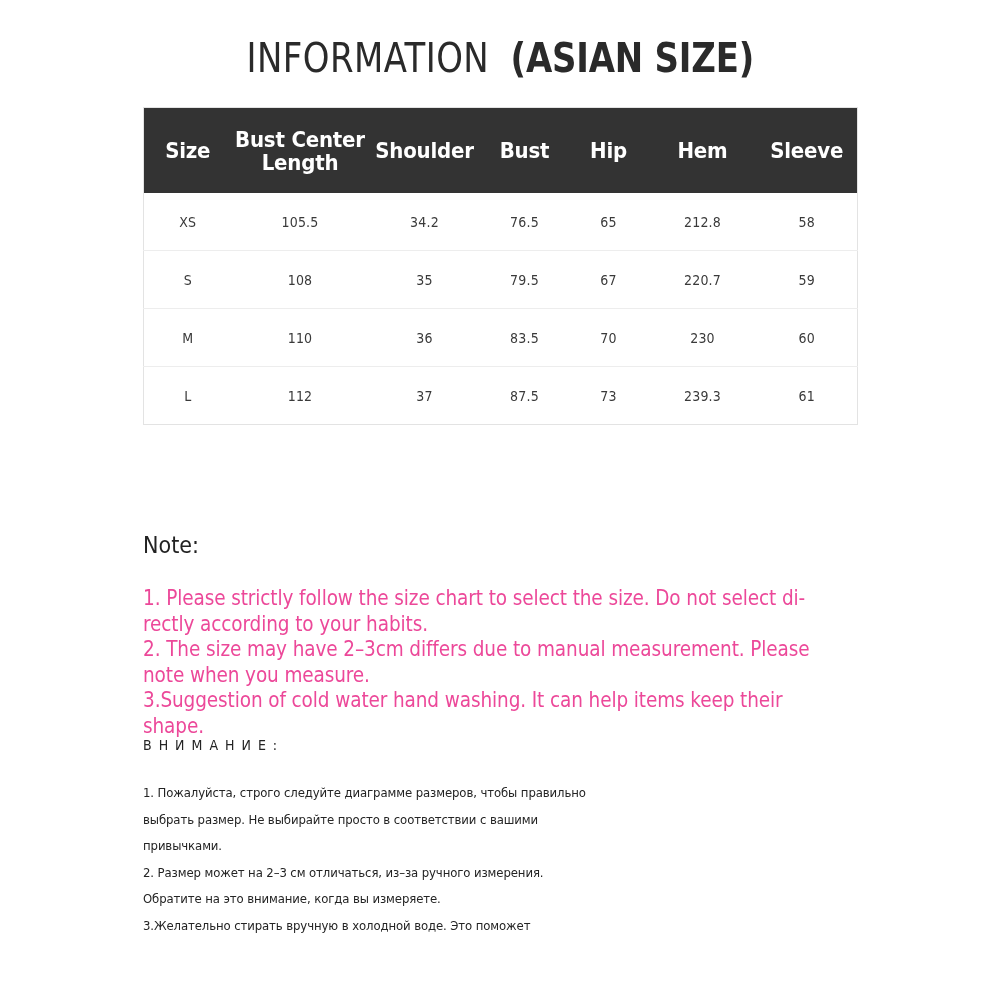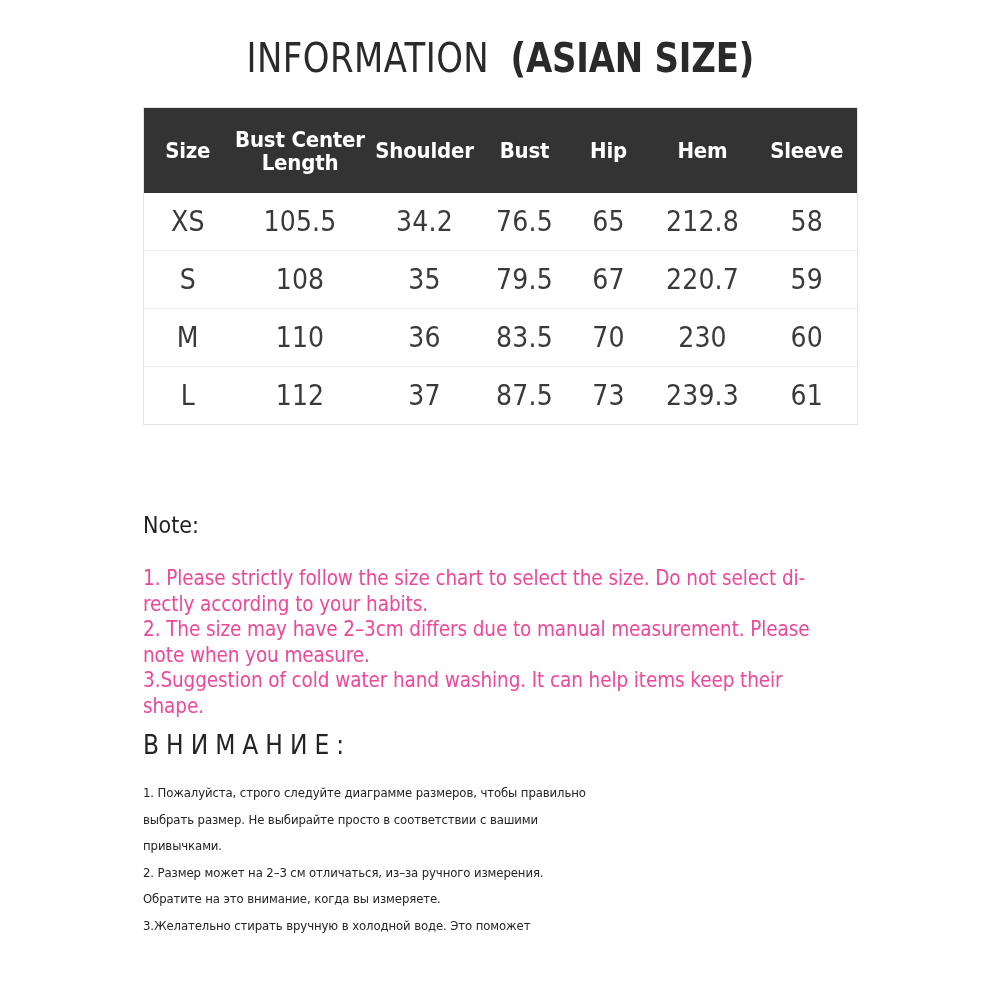--- a/index.html
+++ b/index.html
@@ -72,21 +72,21 @@
     height: 85px;
     padding: 0 2px;
     text-align: center;
     vertical-align: middle;
     font-family: "DejaVu Sans Condensed", "Liberation Sans Narrow", "Liberation Sans", sans-serif;
     letter-spacing: -0.2px;
     border: none;
     margin-left: 12px;
   }
   .size-table tbody td {
-    font-size: 28px;
+    font-size: 14px;
     font-weight: 400;
     color: #3a3a3a;
     text-align: center;
     height: 57px;
     padding: 0 2px;
     border-top: 1px solid #ededed;
     font-family: "DejaVu Sans Condensed", "Liberation Sans Narrow", "Liberation Sans", sans-serif;
     letter-spacing: 0.2px;
   }
   .size-table tbody tr:first-child td {
@@ -98,21 +98,21 @@
   .col-should { width: 112px; }
   .col-bust   { width: 88px; }
   .col-hip    { width: 80px; }
   .col-hem    { width: 108px; }
   .col-sleeve { width: 101px; }
 
   
   .notes {
     position: absolute;
     left: 143px;
-    top: 510px;
+    top: 530px;
     width: 720px;
   }
   .note-head {
     font-size: 23px;
     line-height: 30px;
     color: #222;
     font-weight: 400;
     font-family: "DejaVu Sans Condensed", "Liberation Sans Narrow", "Liberation Sans", sans-serif;
     margin: 0 0 26px 0;
   }
@@ -122,21 +122,21 @@
     color: #ec4899;
     font-family: "DejaVu Sans Condensed", "Liberation Sans Narrow", "Liberation Sans", sans-serif;
     margin: 0;
     letter-spacing: -0.1px;
   }
 
   .attention-head {
     position: absolute;
     left: 143px;
     top: 731px;
-    font-size: 26px;
+    font-size: 14px;
     line-height: 28px;
     letter-spacing: 7px;
     font-weight: 400;
     color: #242424;
     font-family: "DejaVu Sans Condensed", "Liberation Sans Narrow", "Liberation Sans", sans-serif;
   }
 
   .ru-notes {
     position: absolute;
     left: 143px;

